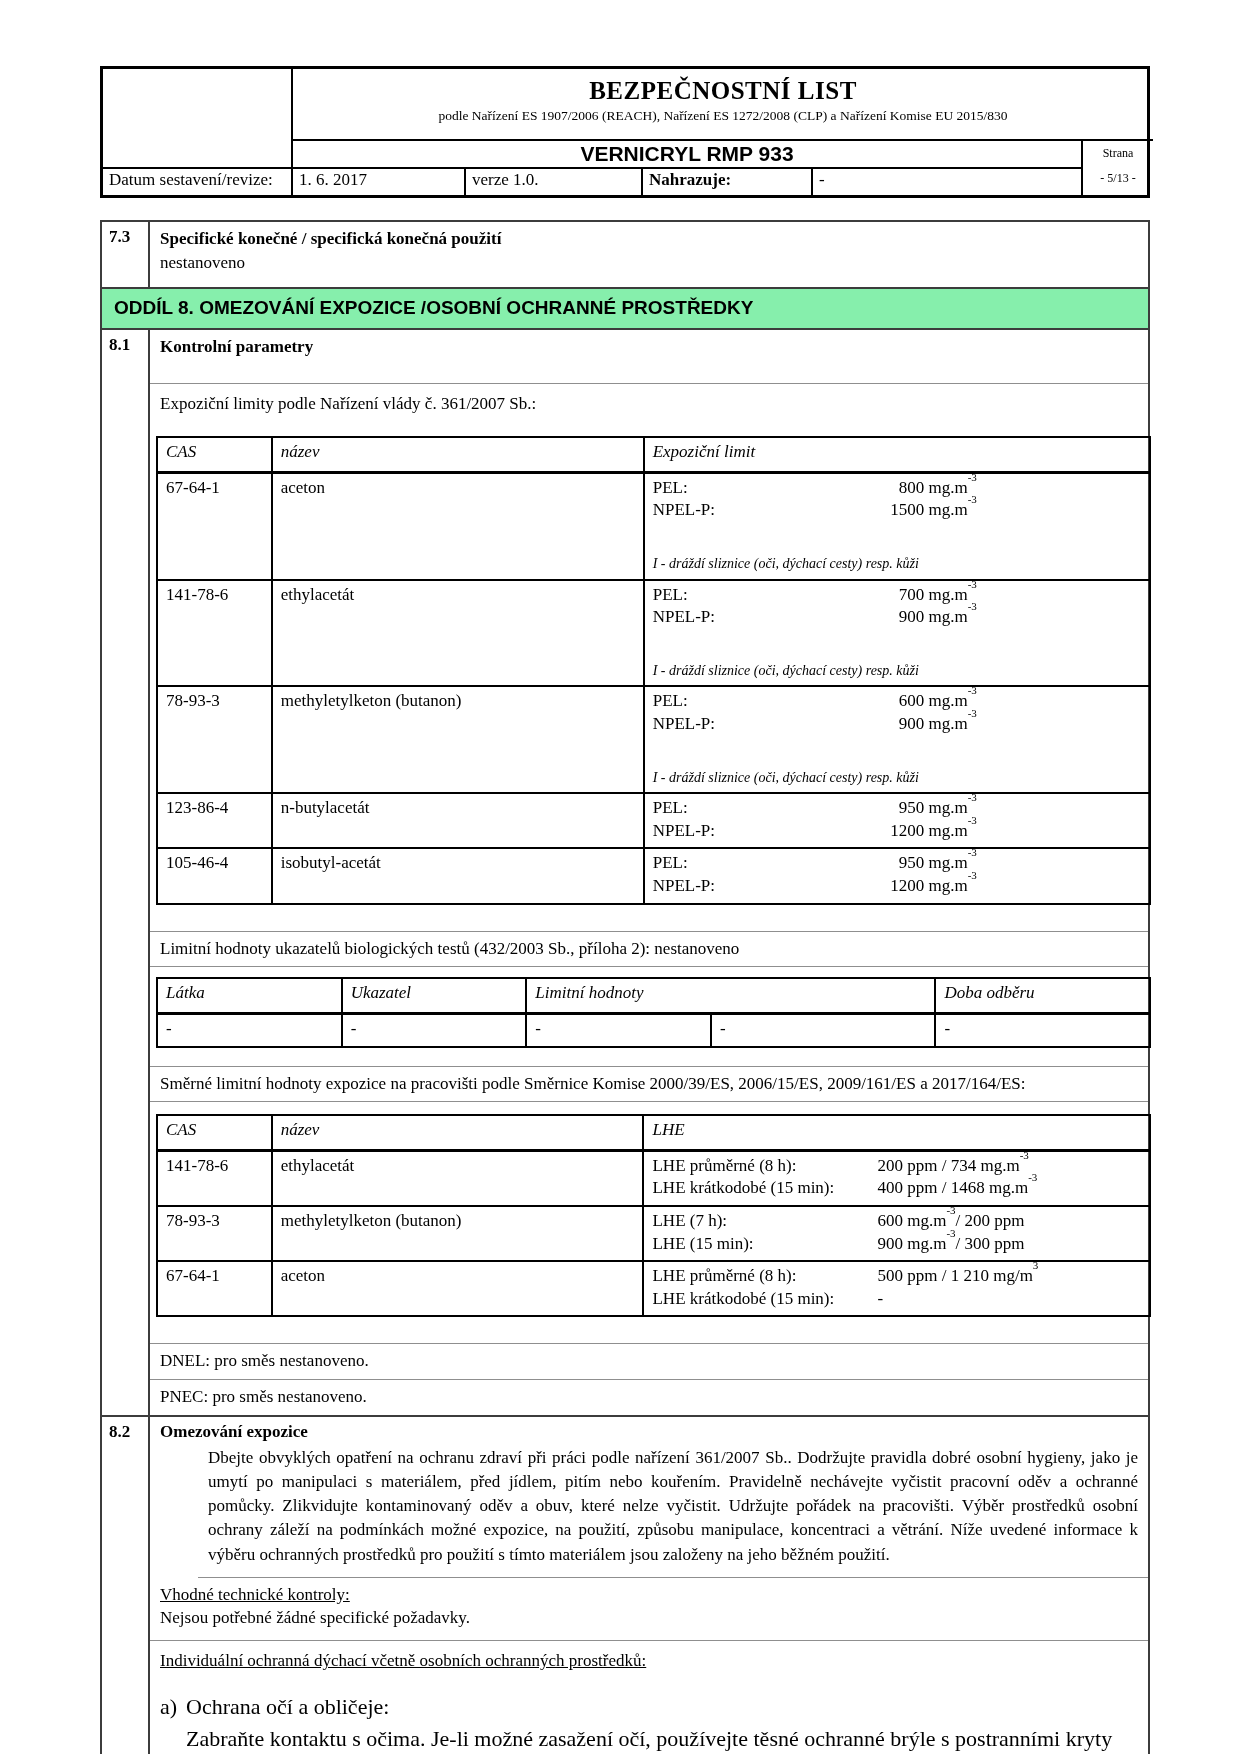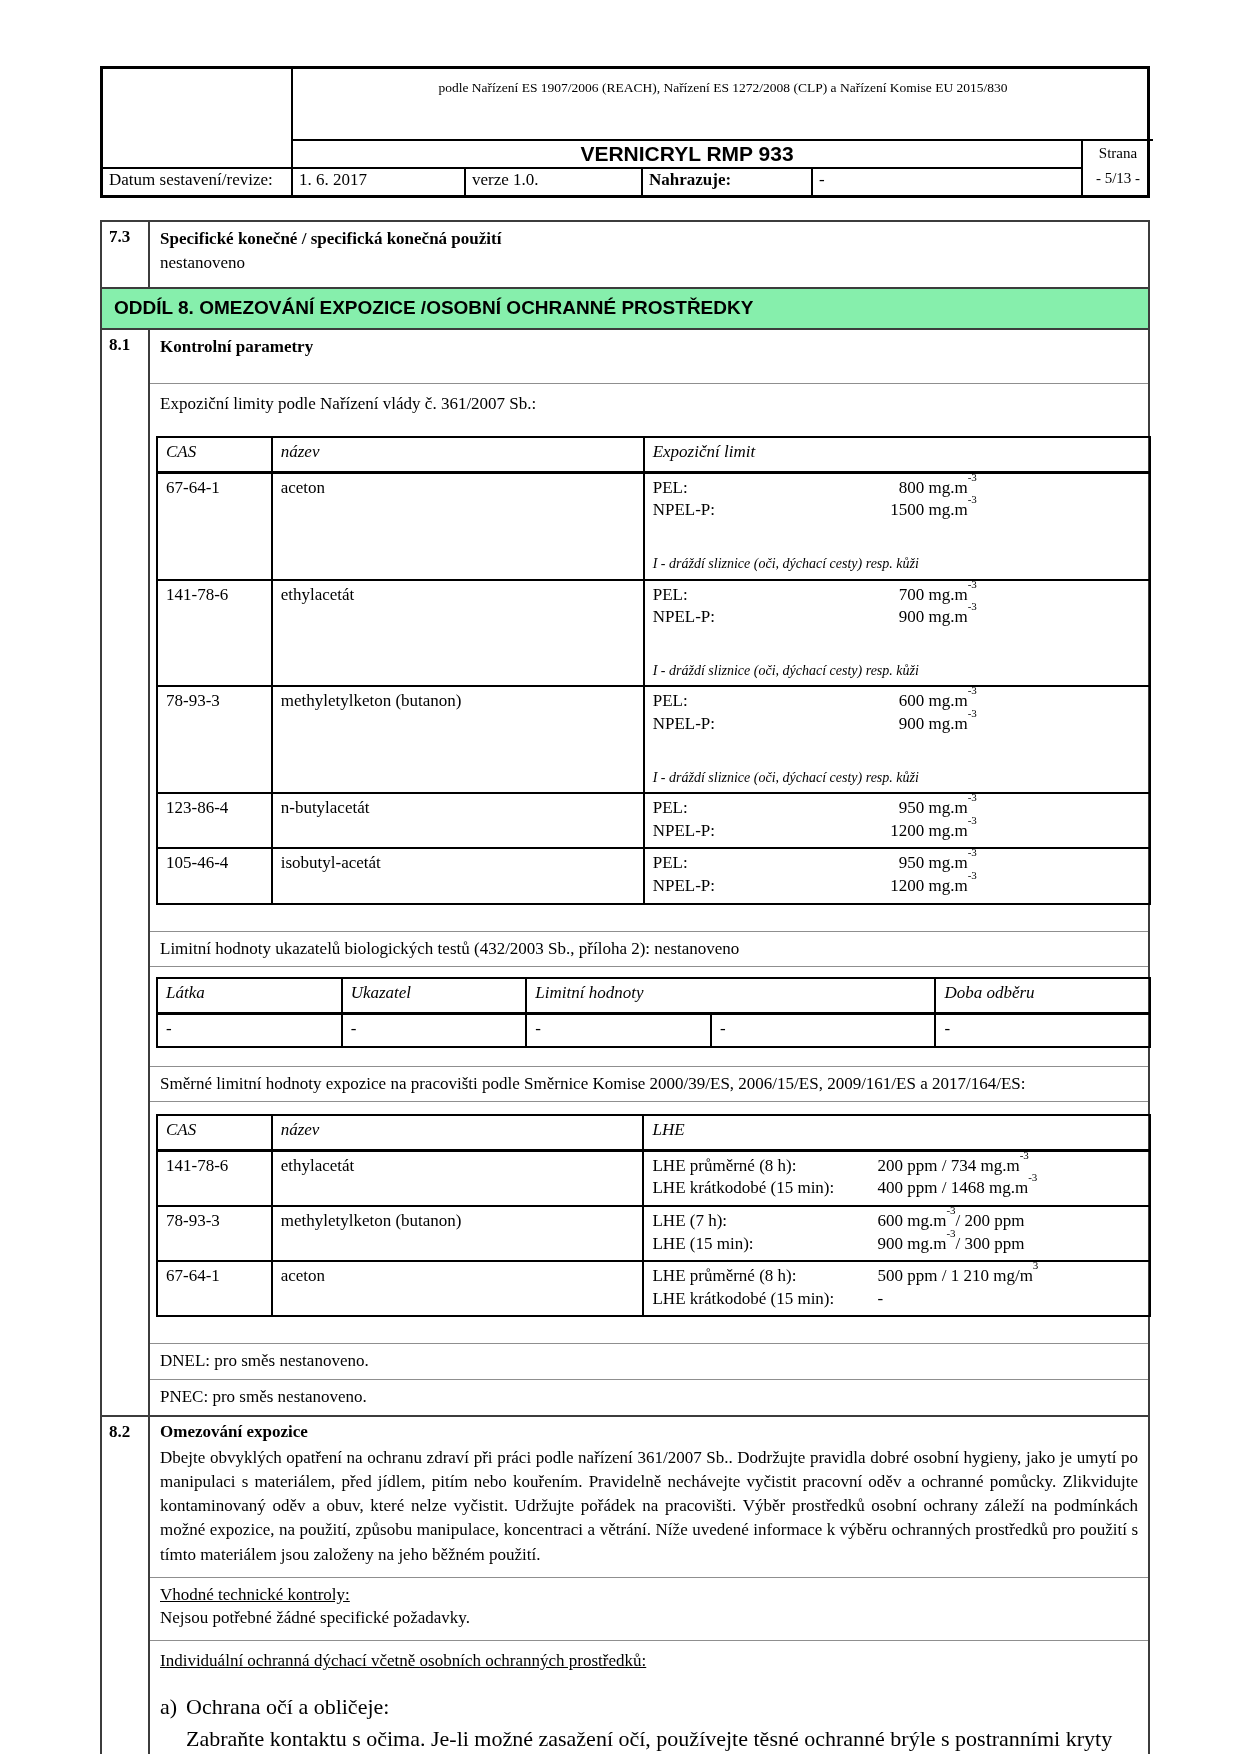--- a/index.html
+++ b/index.html
@@ -20,21 +20,21 @@
     border:3px solid #000;
     margin-bottom:22px;
   }
   .hdr > div { overflow:hidden; }
   .h-blank   { grid-column:1; grid-row:1/3; border-right:2px solid #000; border-bottom:2px solid #000; }
   .h-title   { grid-column:2/7; grid-row:1; border-bottom:2px solid #000; text-align:center; padding-top:8px; }
   .h-title .t1 { font-size:25px; font-weight:bold; letter-spacing:0.5px; }
   .h-title .t2 { font-size:13.5px; margin-top:3px; }
   .h-product { grid-column:2/6; grid-row:2; border-bottom:2px solid #000; border-right:2px solid #000;
                text-align:center; font-family:"Liberation Sans",sans-serif; font-weight:bold; font-size:21px; line-height:26px; }
-  .h-strana  { grid-column:6; grid-row:2/4; text-align:center; font-size:15px; line-height:25px; }
+  .h-strana  { grid-column:6; grid-row:2/4; text-align:center; font-size:12px; line-height:25px; }
   .h-c { font-size:17px; padding:1px 6px; border-right:2px solid #000; grid-row:3; }
   .h-datum { grid-column:1; }
   .h-date  { grid-column:2; }
   .h-verze { grid-column:3; }
   .h-nahra { grid-column:4;font-weight:bold; }
   .h-nval  { grid-column:5; }
 
   
   .doc { width:1050px; border:2px solid #3c3c3c; min-height:1420px; }
   .sec { display:flex; border-bottom:2px solid #3c3c3c; }
@@ -66,33 +66,34 @@
   .ll { flex:0 0 215px; }
   .lv { flex:0 0 100px; text-align:right; }
   .lhl { flex:0 0 225px; }
   sup { font-size:11px; line-height:0; }
   .tnote { font-style:italic; font-size:14px; padding-top:1px;margin-top:32px; }
 
   table.bt { border-collapse:collapse; width:995px; margin-left:2px; font-size:17px; }
   table.bt th, table.bt td { border:2px solid #000; padding:3px 8px 5px; text-align:left; vertical-align:top; line-height:1.33; }
   table.bt th { font-style:italic; font-weight:normal; height:35px; border-bottom:3px solid #000; }
 
-  .para { font-size:17px; line-height:1.42; text-align:justify; padding:4px 10px 10px; }
+  .para { font-size:17px; line-height:1.42; text-align:justify; padding:4px 10px 10px;margin-left:48px; }
   .h82 { font-weight:bold; font-size:17px; padding:5px 10px 0; }
   .uline { text-decoration:underline; }
   .itema { padding:12px 10px 10px; font-size:22px; line-height:1.45; }
   .itema .lbl { display:inline-block; width:26px; }
   .itema .abody { margin-left:26px; }
 </style>
 </head>
 <body>
 
 <div class="hdr">
   <div class="h-blank"></div>
   <div class="h-title">
+    <div class="t1">BEZPEČNOSTNÍ LIST</div>
     <div class="t2">podle Nařízení ES 1907/2006 (REACH), Nařízení ES 1272/2008 (CLP) a Nařízení Komise EU 2015/830</div>
   </div>
   <div class="h-product">VERNICRYL RMP 933</div>
   <div class="h-strana">
     <div>Strana</div>
     <div>- 5/13 -</div>
   </div>
   <div class="h-c h-datum">Datum sestavení/revize:</div>
   <div class="h-c h-date">1. 6. 2017</div>
   <div class="h-c h-verze">verze 1.0.</div>

